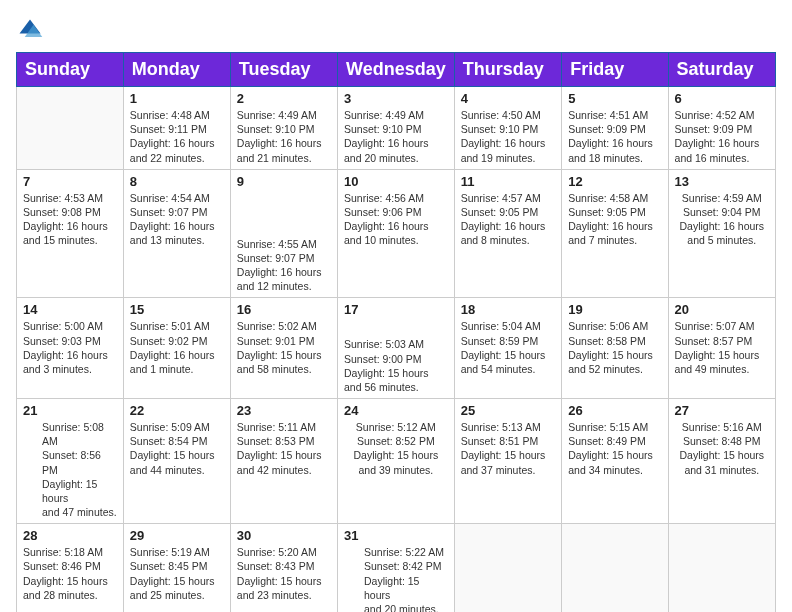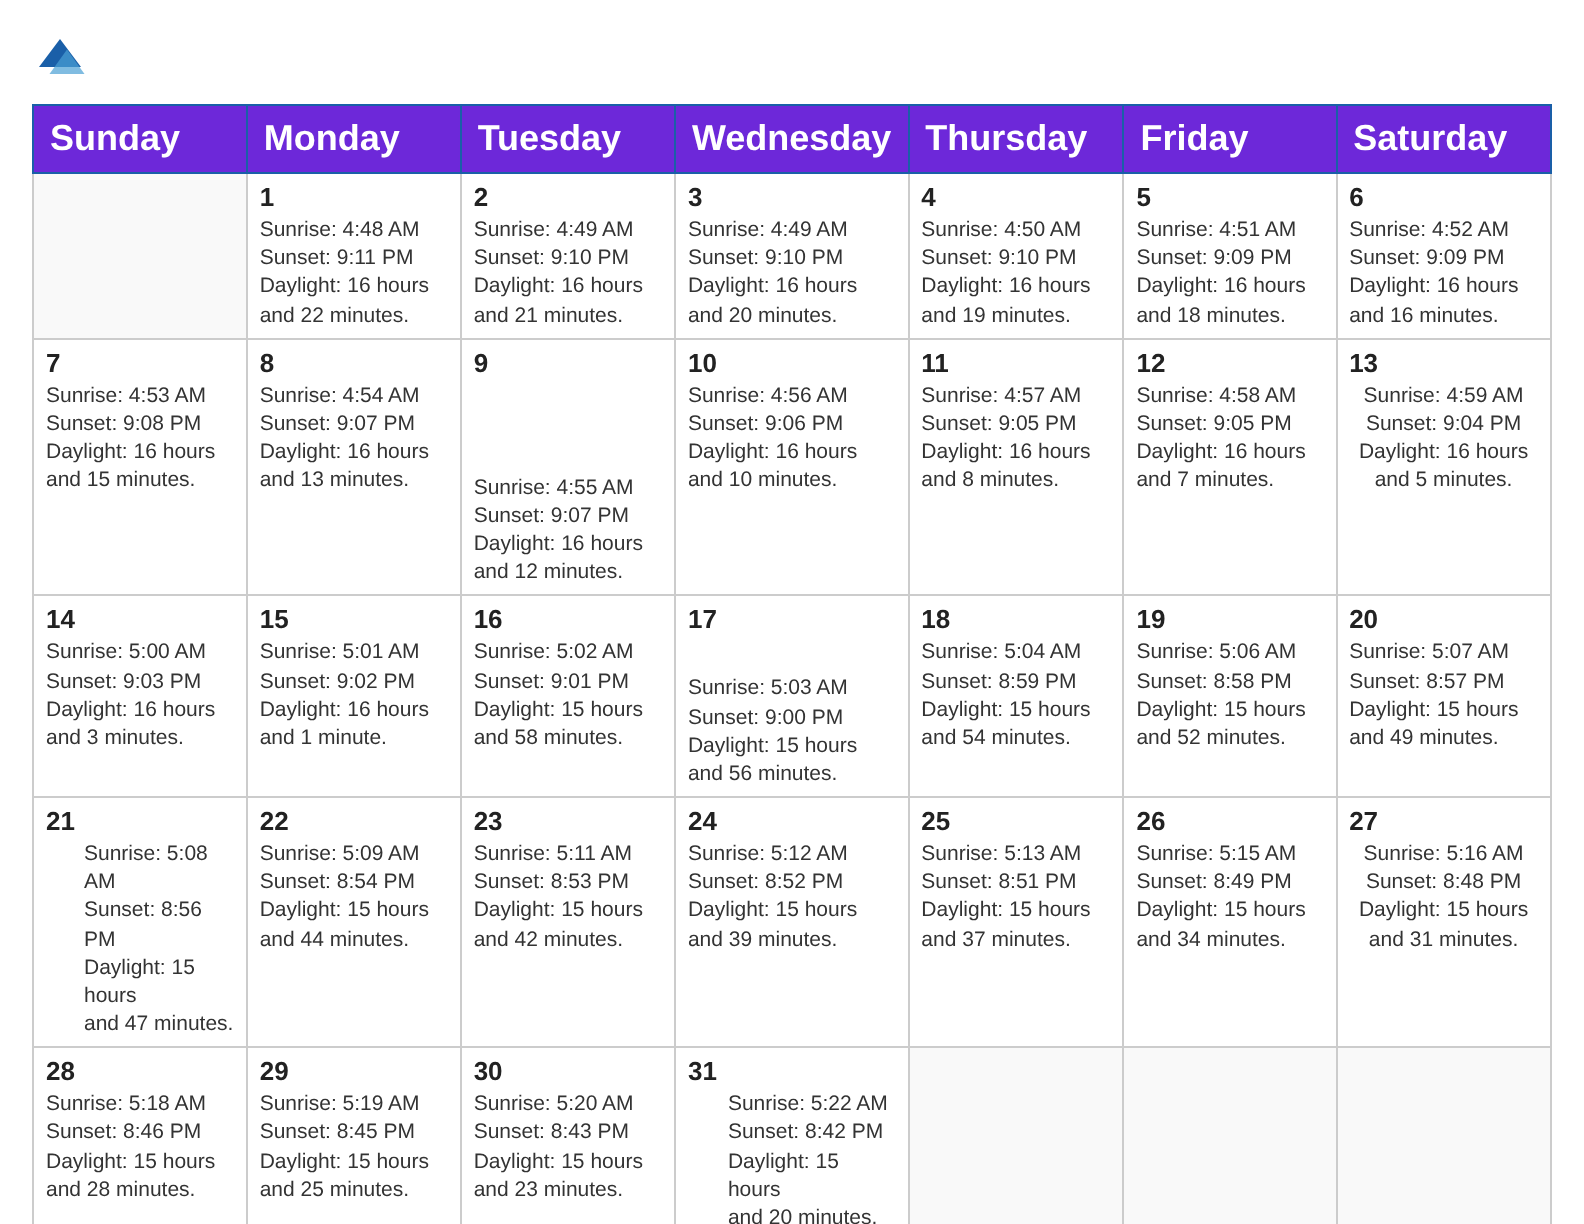--- a/index.html
+++ b/index.html
@@ -290,21 +290,21 @@
         </td>
         <td>
           <span class="day-number">23</span>
           <div class="cell-content" style="white-space: pre-line;">Sunrise: 5:11 AM
 Sunset: 8:53 PM
 Daylight: 15 hours
 and 42 minutes.</div>
         </td>
         <td>
           <span class="day-number">24</span>
-          <div class="cell-content" style="white-space: pre-line;">Sunrise: 5:12 AM
+          <div class="cell-content" style="white-space: pre-line; text-align: center;">Sunrise: 5:12 AM
 Sunset: 8:52 PM
 Daylight: 15 hours
 and 39 minutes.</div>
         </td>
         <td>
           <span class="day-number">25</span>
           <div class="cell-content" style="white-space: pre-line;">Sunrise: 5:13 AM
 Sunset: 8:51 PM
 Daylight: 15 hours
 and 37 minutes.</div>

